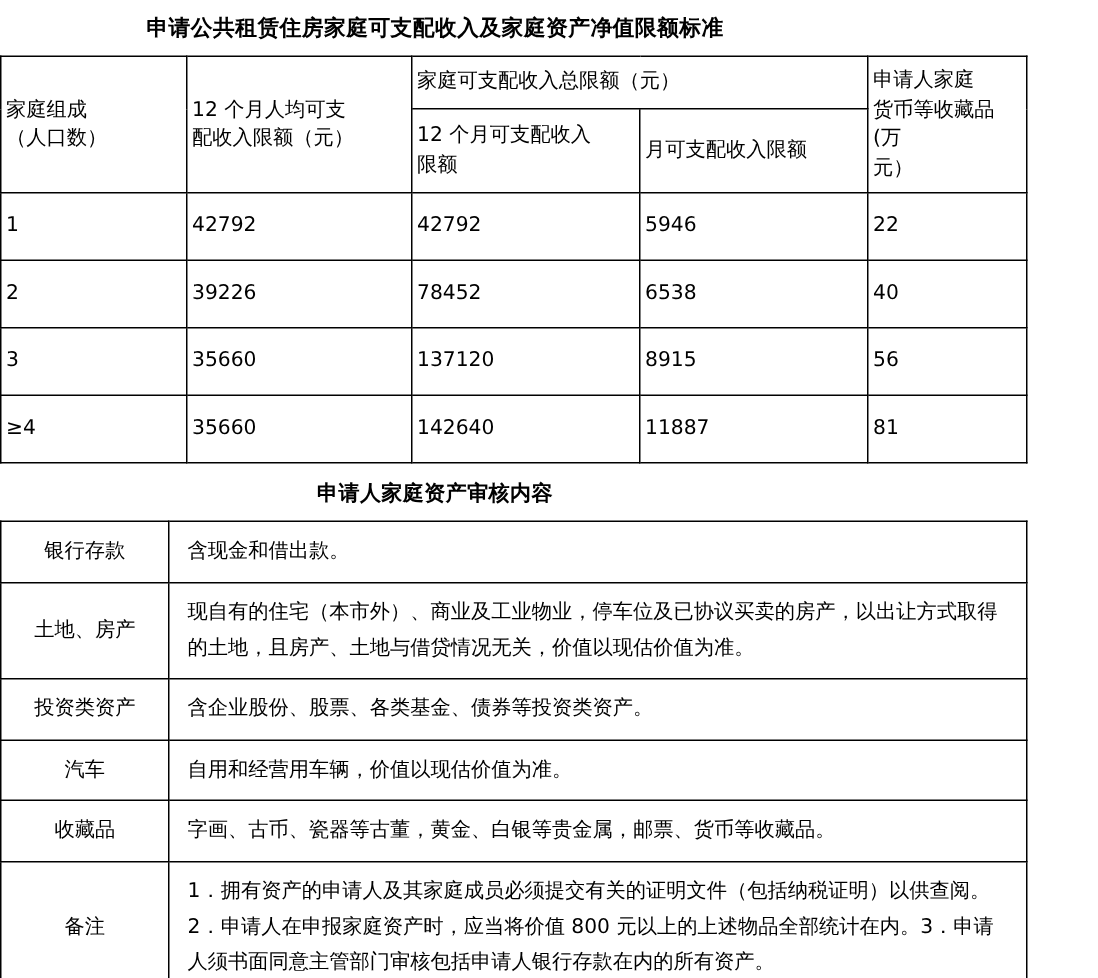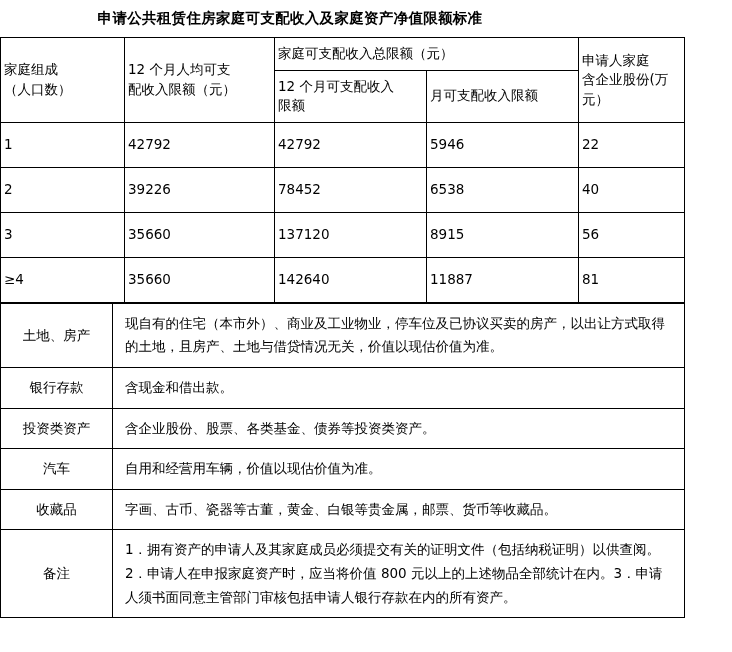--- a/index.html
+++ b/index.html
@@ -100,21 +100,21 @@
           <div>家庭组成</div>
           <div>（人口数）</div>
         </td>
         <td class="hdr" rowspan="2">
           <div>12 个月人均可支</div>
           <div>配收入限额（元）</div>
         </td>
         <td class="hdr" colspan="2">家庭可支配收入总限额（元）</td>
         <td class="hdr" rowspan="2">
           <div>申请人家庭</div>
-          <div>含企业股份(万</div>
+          <div>货币等收藏品(万</div>
           <div>元）</div>
         </td>
       </tr>
       <tr>
         <td class="hdr">
           <div>12 个月可支配收入</div>
           <div>限额</div>
         </td>
         <td class="hdr">月可支配收入限额</td>
       </tr>
@@ -143,34 +143,35 @@
       <tr class="datarow">
         <td>≥4</td>
         <td>35660</td>
         <td>142640</td>
         <td>11887</td>
         <td>81</td>
       </tr>
     </tbody>
   </table>
 
+  <div class="title2">申请人家庭资产审核内容</div>
 
   <table class="tbl2">
     <colgroup>
       <col style="width:112px">
       <col style="width:572px">
     </colgroup>
     <tbody>
       <tr>
+        <td class="lbl">银行存款</td>
+        <td class="val">含现金和借出款。</td>
+      </tr>
+      <tr>
         <td class="lbl">土地、房产</td>
         <td class="val">现自有的住宅（本市外）、商业及工业物业，停车位及已协议买卖的房产，以出让方式取得的土地，且房产、土地与借贷情况无关，价值以现估价值为准。</td>
-      </tr>
-      <tr>
-        <td class="lbl">银行存款</td>
-        <td class="val">含现金和借出款。</td>
       </tr>
       <tr>
         <td class="lbl">投资类资产</td>
         <td class="val">含企业股份、股票、各类基金、债券等投资类资产。</td>
       </tr>
       <tr>
         <td class="lbl">汽车</td>
         <td class="val">自用和经营用车辆，价值以现估价值为准。</td>
       </tr>
       <tr>

